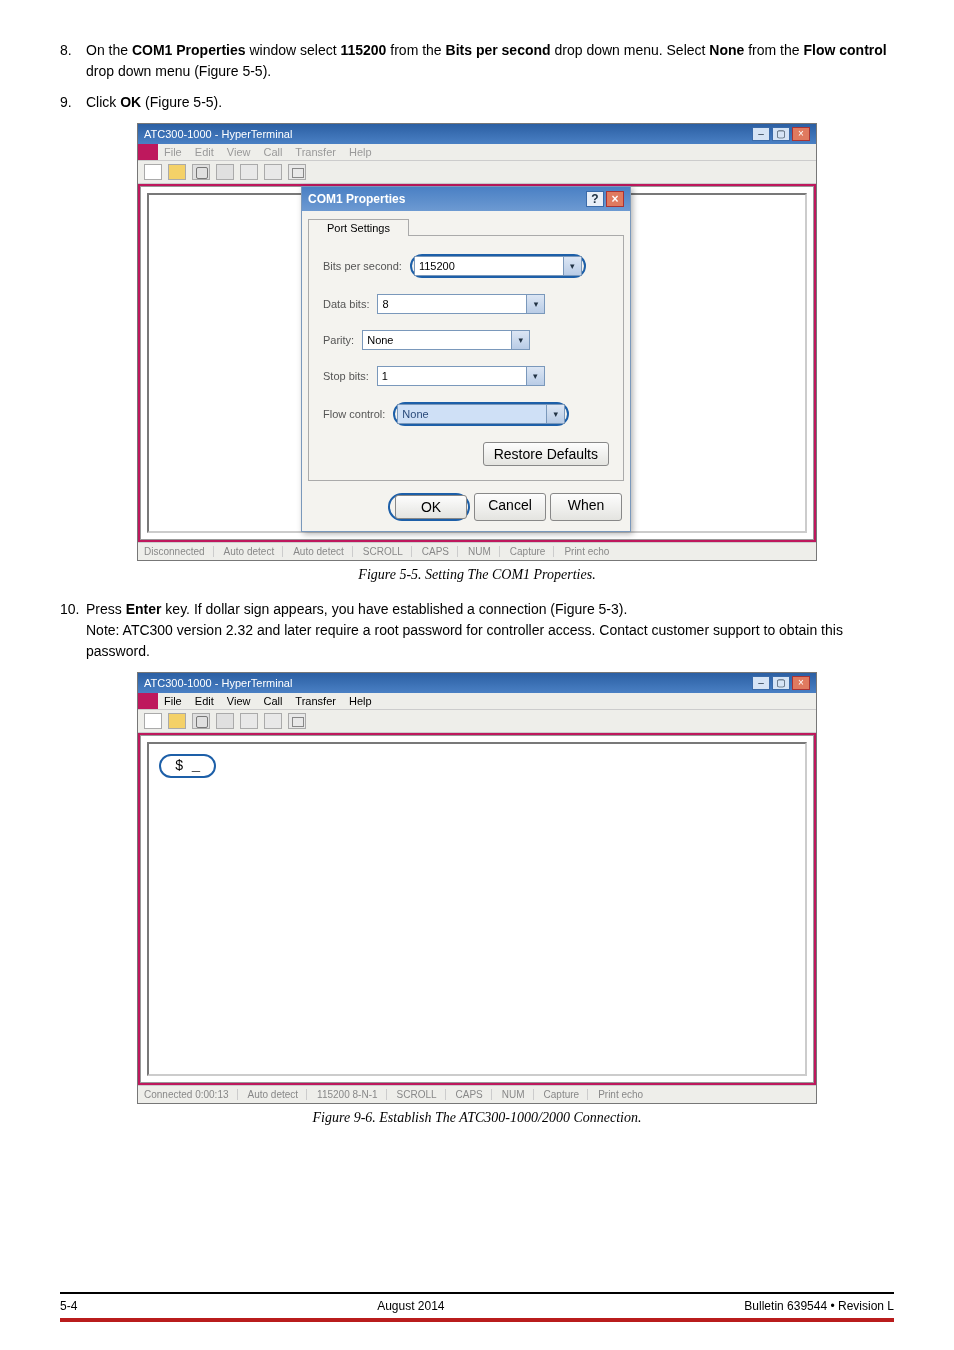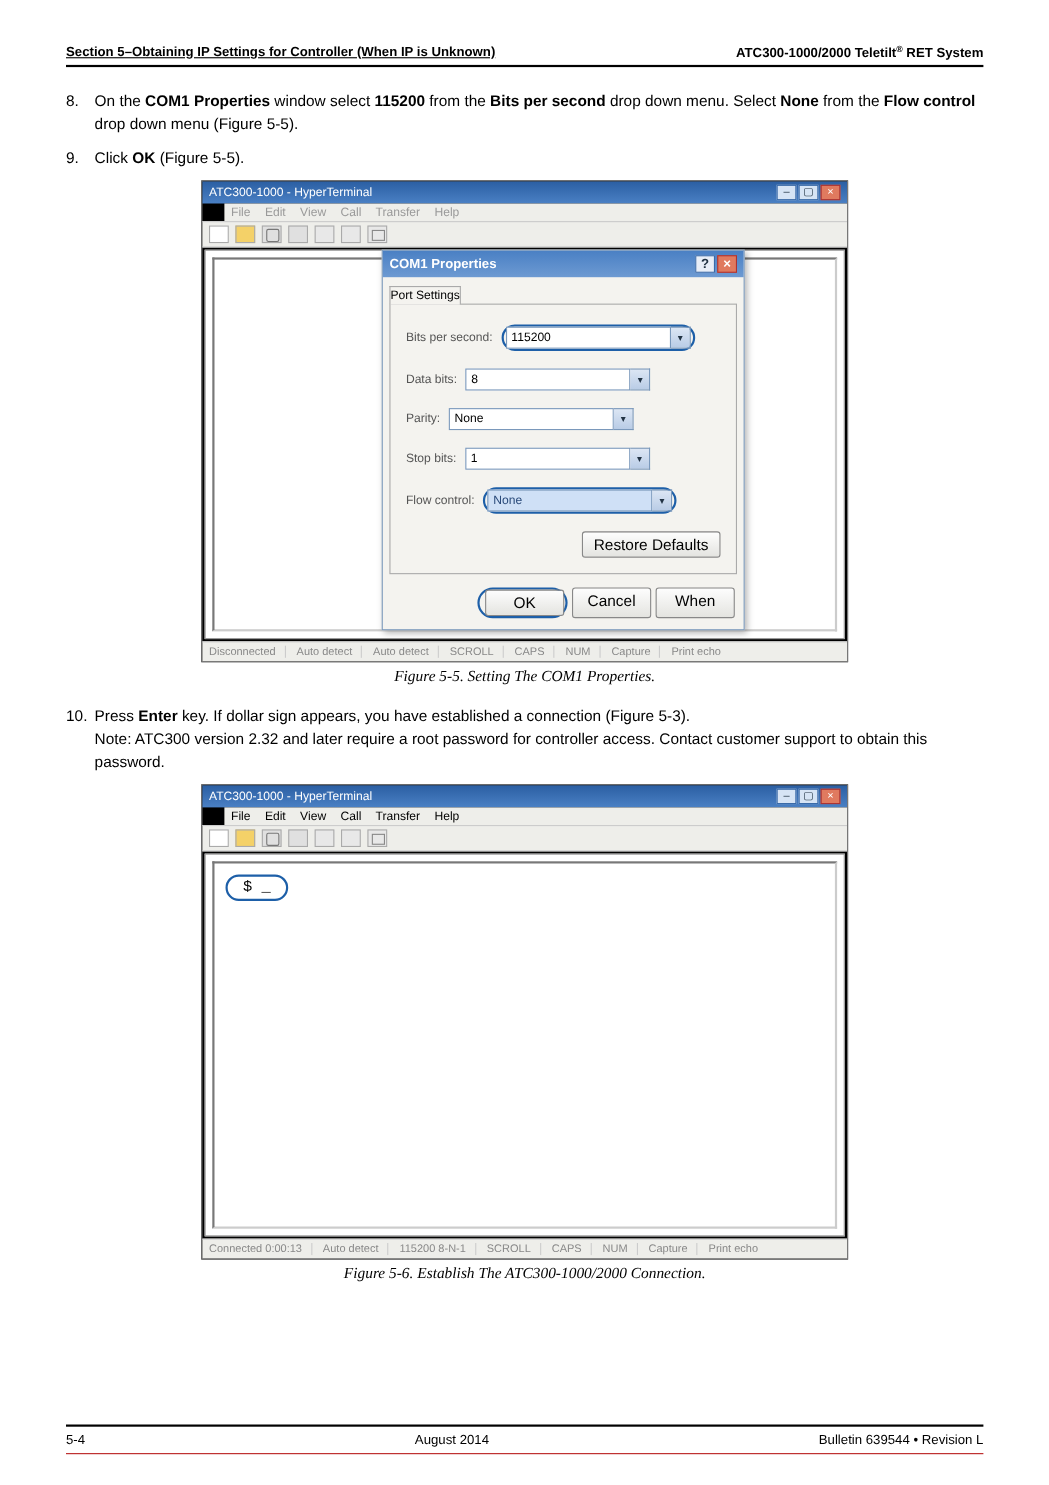--- a/index.html
+++ b/index.html
@@ -8,21 +8,21 @@
   .header-row { display: flex; justify-content: space-between; font-size: 12px; font-weight: bold; border-bottom: 2px solid #000; padding-bottom: 4px; margin-bottom: 20px; }
   .header-row .right sup { font-size: 8px; vertical-align: super; }
   ol.steps { list-style: none; padding-left: 0; }
   ol.steps > li { font-size: 14px; line-height: 1.5; margin-bottom: 10px; display: flex; }
   ol.steps > li .num { width: 26px; flex-shrink: 0; }
   ol.steps > li .body { flex: 1; }
   .figure-wrap { display: flex; justify-content: center; margin: 6px 0 4px 0; }
   .fig-caption { text-align: center; font-style: italic; font-size: 14px; margin: 6px 0 16px 0; font-family: "Times New Roman", serif; }
 
   
-  .ht-window { border: 1px solid #777; background: #000000; width: 588px; position: relative; }
+  .ht-window { border: 1px solid #777; background: #be185d; width: 680px; position: relative; }
   .ht-title { background: linear-gradient(#2b5fa3,#4a80c4); color: #fff; font-size: 11px; padding: 3px 6px; display: flex; justify-content: space-between; align-items: center; }
   .ht-title .btns { display: flex; gap: 2px; }
   .ht-title .wbtn { width: 18px; height: 14px; background: #d6e4f5; border: 1px solid #3a6aa8; color: #234; font-size: 10px; line-height: 12px; text-align: center; }
   .ht-title .wbtn.close { background: #e07a5f; color: #fff; border-color: #a33; }
   .ht-menu { background: #eeeeea; color: #9a9a9a; font-size: 11px; padding: 2px 6px; margin-left: 20px; }
   .ht-menu span { margin-right: 10px; }
   .ht-toolbar { background: #eeeeea; padding: 3px 6px; border-top: 1px solid #ccc; border-bottom: 1px solid #ccc; display: flex; gap: 6px; align-items: center; }
   .ticon { width: 18px; height: 16px; display: inline-block; background: #ddd; border: 1px solid #aaa; position: relative; }
   .ticon.doc { background: #fff; }
   .ticon.folder { background: #f4d168; }
@@ -39,53 +39,47 @@
   .ht-status div:last-child { border-right: none; }
 
   
   .dlg { position: absolute; left: 160px; top: -1px; width: 330px; background: #f4f3ef; border: 1px solid #7a98bb; box-shadow: 2px 2px 6px rgba(0,0,0,0.3); z-index: 5; }
   .dlg-title { background: linear-gradient(#4a80c4,#6d9ad2); color: #fff; font-size: 12px; font-weight: bold; padding: 4px 6px; display: flex; justify-content: space-between; align-items: center; }
   .dlg-title .dbtns { display: flex; gap: 2px; }
   .dlg-title .dbtn { width: 18px; height: 16px; background: #e8eef7; border: 1px solid #3a6aa8; color: #234; font-size: 12px; line-height: 14px; text-align: center; }
   .dlg-title .dbtn.help { font-weight: bold; }
   .dlg-title .dbtn.close { background: #e07a5f; color: #fff; border-color: #a33; }
   .dlg-tab { margin: 6px 6px 0 6px; }
-  .dlg-tab .tab-label { display: inline-block; border: 1px solid #aaa; border-bottom: none; padding: 2px 0; font-size: 11px; background: #f4f3ef; position: relative; top: 1px; text-align: center; }
+  .dlg-tab .tab-label { display: inline-block; border: 1px solid #aaa; border-bottom: none; padding: 2px 18px; font-size: 11px; background: #f4f3ef; position: relative; top: 1px; text-align: center; }
   .dlg-panel { border: 1px solid #aaa; margin: 0 6px 6px 6px; padding: 18px 14px 14px 14px; }
   .dlg-row { display: flex; align-items: center; justify-content: flex-start; margin-bottom: 16px; font-size: 11px; }
   .dlg-row label { margin-right: 8px; color: #555; }
   .dlg-row .combo { display: flex; align-items: center; }
   .dlg-row .combo input { width: 150px; height: 20px; border: 1px solid #7a98bb; padding: 0 4px; font-size: 11px; background: #fff; }
   .dlg-row .combo .arrow { width: 18px; height: 20px; background: linear-gradient(#dce6f4,#b9cce6); border: 1px solid #7a98bb; border-left: none; text-align: center; line-height: 18px; font-size: 9px; color: #234; }
   .highlight-oval { display: inline-block; border: 2px solid #1d5fa8; border-radius: 999px; padding: 0 2px; }
   .blue-fill input { background: #cfe0f6 !important; color: #2a4a7a; }
   .dlg-buttons-row { text-align: right; margin-top: 10px; }
   .winbtn { display: inline-block; min-width: 72px; text-align: center; font-size: 14px; padding: 3px 10px; border: 1px solid #888; border-radius: 3px; background: linear-gradient(#fdfdfd,#e4e4e0); margin-left: 4px; }
   .winbtn.restore { min-width: 110px; }
   .ok-oval { border: 2px solid #1d5fa8; border-radius: 999px; display: inline-block; padding: 0 1px; }
   .dlg-footer { display: flex; justify-content: flex-end; padding: 6px 8px 10px 8px; }
 
   
   .term-content { font-family: "Courier New", monospace; font-size: 14px; padding: 10px; min-height: 330px; }
   .dollar-oval { display: inline-block; border: 2px solid #1d5fa8; border-radius: 999px; padding: 2px 14px; }
 
-  .footer { position: absolute; left: 60px; right: 60px; bottom: 28px; display: flex; justify-content: space-between; font-size: 12px; border-top: 2px solid #000; border-bottom: 1px solid #b91c1c; padding: 5px 0; }
+  .footer { position: absolute; left: 60px; right: 60px; bottom: 28px; display: flex; justify-content: space-between; font-size: 12px; border-top: 2px solid #000; border-bottom: 4px solid #b91c1c; padding: 5px 0; }
 
   b { font-weight: bold; }
 </style>
 </head>
 <body>
 <div class="page">
 
-<div class="header-row">
-  <div><u>Section 5–Obtaining IP Settings for Controller (When IP is Unknown)</u></div>
-  <div class="right">
-    <span>ATC300-1000/2000 Teletilt</span><sup>®</sup><span> RET System</span>
-  </div>
-</div>
 
 <ol class="steps">
   <li>
     <div class="num">8.</div>
     <div class="body">
       <span>On the </span><b>COM1 Properties</b><span> window select </span><b>115200</b><span> from the </span><b>Bits per second</b><span> drop down menu. Select </span><b>None</b><span> from the </span><b>Flow control</b><span> drop down menu (Figure 5-5).</span>
     </div>
   </li>
   <li>
     <div class="num">9.</div>
@@ -260,21 +254,21 @@
       <div>Auto detect</div>
       <div>115200 8-N-1</div>
       <div>SCROLL</div>
       <div>CAPS</div>
       <div>NUM</div>
       <div>Capture</div>
       <div>Print echo</div>
     </div>
   </div>
 </div>
-<div class="fig-caption">Figure 5-6.  Establish The ATC300-1000/2000 Connection.</div>
+<div class="fig-caption">Figure 9-6.  Establish The ATC300-1000/2000 Connection.</div>
 
 <div class="footer">
   <div>5-4</div>
   <div>August 2014</div>
   <div>Bulletin 639544  •  Revision L</div>
 </div>
 
 </div>
 
 </body></html>

